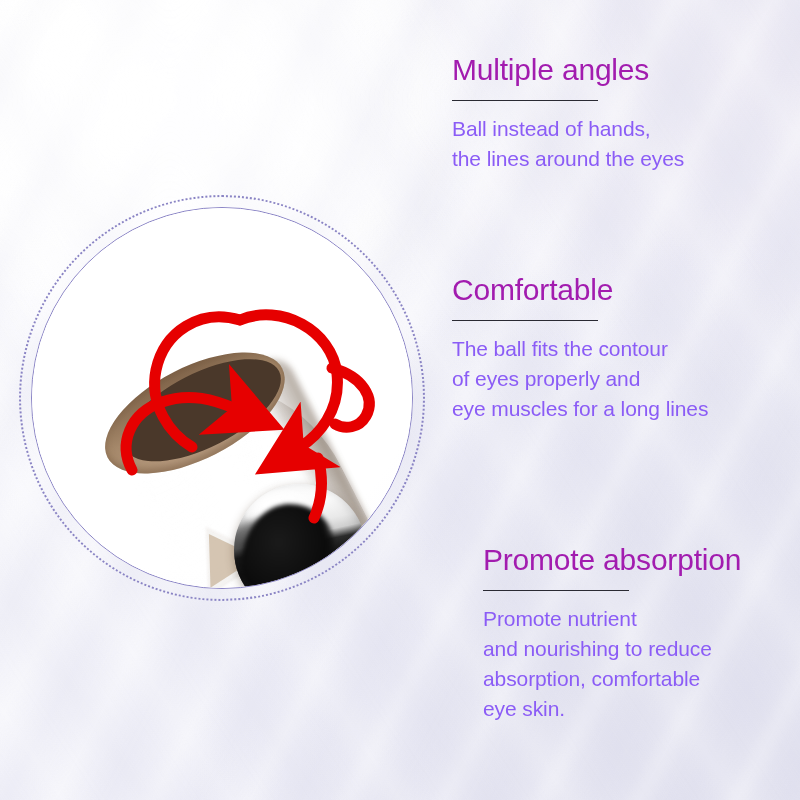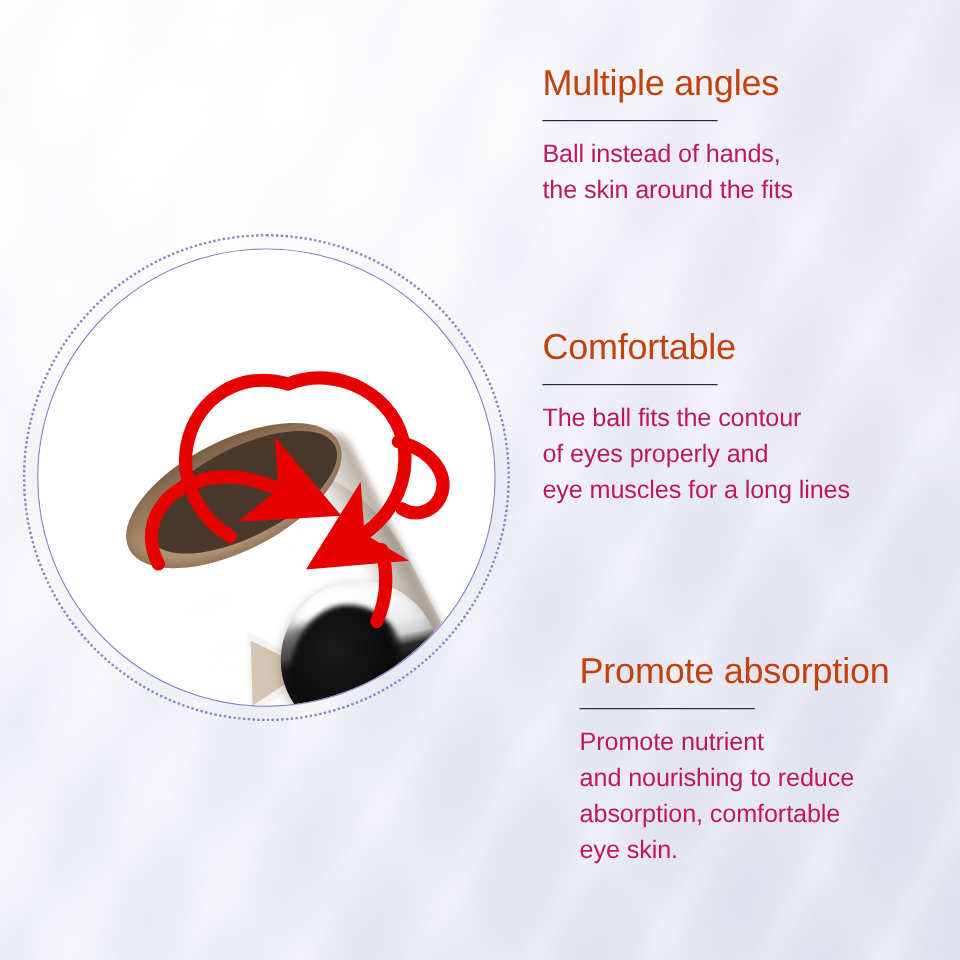--- a/index.html
+++ b/index.html
@@ -266,35 +266,35 @@
   .feature { position: absolute; left: 0; width: 348px; }
   .feature.f1 { top: 52px; }
   .feature.f2 { top: 272px; }
   .feature.f3 { top: 542px; margin-left: 31px; }
 
   .feature-title {
     margin: 0;
     font-size: 30px;
     font-weight: 400;
     letter-spacing: -.2px;
-    color: #c2410c;
+    color: #a21caf;
     line-height: 1.18;
     white-space: nowrap;
   }
   .feature-rule {
     width: 146px;
     height: 0;
     border-top: 1.4px solid #2a2a33;
     margin: 13px 0 13px 0;
   }
   .feature-desc {
     margin: 0;
     font-size: 21px;
     font-weight: 400;
-    color: #be185d;
+    color: #8b5cf6;
     line-height: 1.42;
     letter-spacing: -.1px;
   }
   .feature-desc .ln { display: block; white-space: nowrap; }
 </style>
 </head>
 <body>
 
 <div id="page">
 
@@ -346,21 +346,21 @@
     </div>
   </div>
 
   <div class="features">
 
     <div class="feature f1">
       <h2 class="feature-title">Multiple angles</h2>
       <div class="feature-rule"></div>
       <p class="feature-desc">
         <span class="ln">Ball instead of hands,</span>
-        <span class="ln">the skin around the fits</span>
+        <span class="ln">the lines around the eyes</span>
       </p>
     </div>
 
     <div class="feature f2">
       <h2 class="feature-title">Comfortable</h2>
       <div class="feature-rule"></div>
       <p class="feature-desc">
         <span class="ln">The ball fits the contour</span>
         <span class="ln">of eyes properly and</span>
         <span class="ln">eye muscles for a long lines</span>

